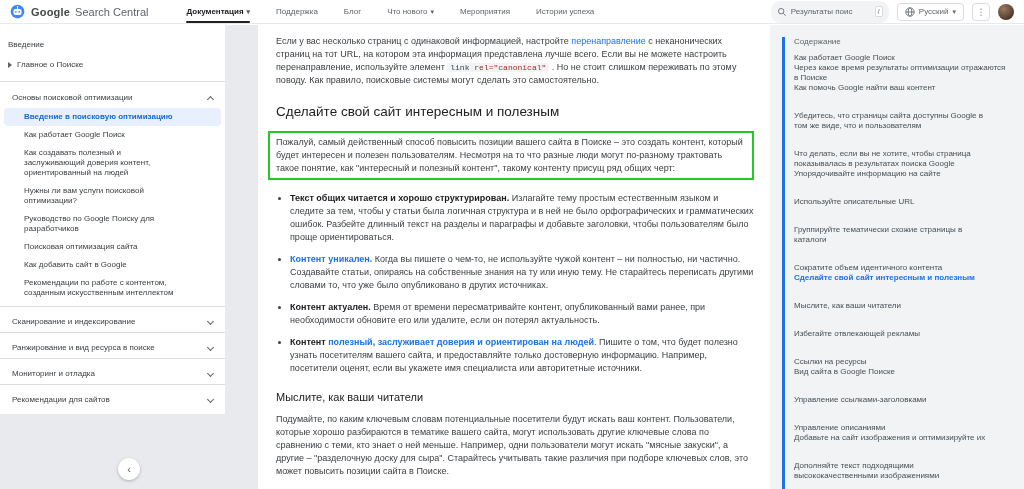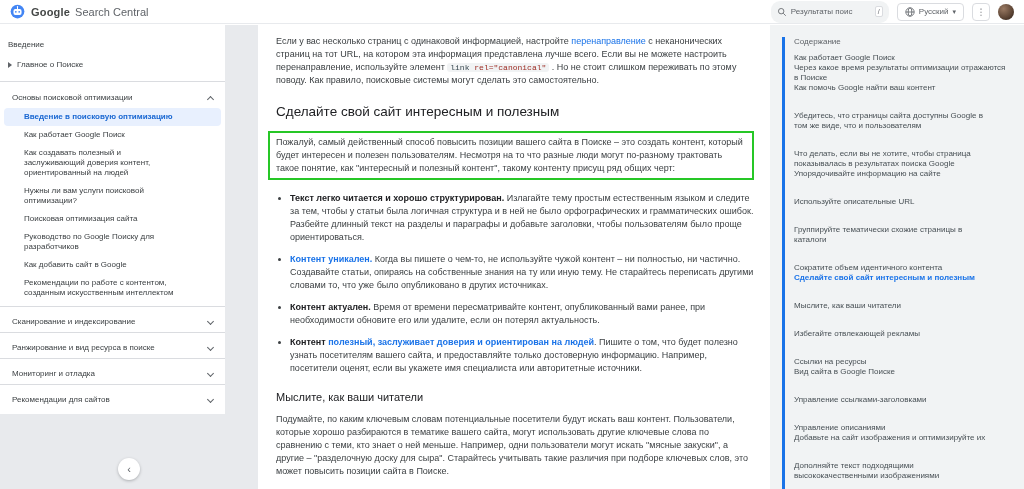--- a/index.html
+++ b/index.html
@@ -105,20 +105,52 @@
         <rect x="5.5" y="8" width="13" height="9.5" rx="3" fill="#fff"></rect>
         <circle cx="9.3" cy="12.4" r="1.4" fill="#4285f4"></circle>
         <circle cx="14.7" cy="12.4" r="1.4" fill="#4285f4"></circle>
       </svg>
     </span>
     <a class="brand">
       <span class="g">Google</span>
       <span class="s">Search Central</span>
     </a>
 
+    <nav class="top-nav">
+
+        <a class="top-nav-item active">
+          <span class="t">Документация</span>
+          <span class="caret">▾</span>
+        </a>
+
+        <a class="top-nav-item">
+          <span class="t">Поддержка</span>
+
+        </a>
+
+        <a class="top-nav-item">
+          <span class="t">Блог</span>
+
+        </a>
+
+        <a class="top-nav-item">
+          <span class="t">Что нового</span>
+          <span class="caret">▾</span>
+        </a>
+
+        <a class="top-nav-item">
+          <span class="t">Мероприятия</span>
+
+        </a>
+
+        <a class="top-nav-item">
+          <span class="t">Истории успеха</span>
+
+        </a>
+      </nav>
 
     <div class="hdr-right">
       <div class="searchbox">
         <span style="display:flex;">
           <svg width="10" height="10" viewBox="0 0 24 24">
             <circle cx="10" cy="10" r="6.5" fill="none" stroke="#5f6368" stroke-width="2"></circle>
             <line x1="15" y1="15" x2="21" y2="21" stroke="#5f6368" stroke-width="2"></line>
           </svg>
         </span>
         <span class="ph">Результаты поис</span>
@@ -177,25 +209,25 @@
 
             <a class="nav-sub-item">
               <span class="t">Как создавать полезный и заслуживающий доверия контент, ориентированный на людей</span>
             </a>
 
             <a class="nav-sub-item">
               <span class="t">Нужны ли вам услуги поисковой оптимизации?</span>
             </a>
 
             <a class="nav-sub-item">
+              <span class="t">Руководство по Google Поиску для разработчиков</span>
+            </a>
+
+            <a class="nav-sub-item">
               <span class="t">Поисковая оптимизация сайта</span>
-            </a>
-
-            <a class="nav-sub-item">
-              <span class="t">Руководство по Google Поиску для разработчиков</span>
             </a>
 
             <a class="nav-sub-item">
               <span class="t">Как добавить сайт в Google</span>
             </a>
 
             <a class="nav-sub-item">
               <span class="t">Рекомендации по работе с контентом, созданным искусственным интеллектом</span>
             </a>
           </div>
@@ -230,21 +262,21 @@
     <main class="maincol doc">
       <p><span>Если у вас несколько страниц с одинаковой информацией, настройте </span><a class="inline-link">перенаправление</a><span> с неканонических страниц на тот URL, на котором эта информация представлена лучше всего. Если вы не можете настроить перенаправление, используйте элемент </span><span class="code-chip"><span>link </span><span class="attr">rel="canonical"</span></span><span> . Но не стоит слишком переживать по этому поводу. Как правило, поисковые системы могут сделать это самостоятельно.</span></p>
 
       <h2 class="doc-h2">Сделайте свой сайт интересным и полезным</h2>
 
       <div class="green-box">
         <p>Пожалуй, самый действенный способ повысить позиции вашего сайта в Поиске – это создать контент, который будет интересен и полезен пользователям. Несмотря на то что разные люди могут по-разному трактовать такое понятие, как "интересный и полезный контент", такому контенту присущ ряд общих черт:</p>
       </div>
 
       <ul class="doc-list">
-        <li><span class="b">Текст легко читается и хорошо структурирован.</span><span class="bl"></span><span> Излагайте тему простым естественным языком и следите за тем, чтобы у статьи была логичная структура и в ней не было орфографических и грамматических ошибок. Разбейте длинный текст на разделы и параграфы и добавьте заголовки, чтобы пользователям было проще ориентироваться.</span></li>
+        <li><span class="b">Текст общих читается и хорошо структурирован.</span><span class="bl"></span><span> Излагайте тему простым естественным языком и следите за тем, чтобы у статьи была логичная структура и в ней не было орфографических и грамматических ошибок. Разбейте длинный текст на разделы и параграфы и добавьте заголовки, чтобы пользователям было проще ориентироваться.</span></li>
         <li><span class="b"></span><span class="bl">Контент уникален.</span><span> Когда вы пишете о чем-то, не используйте чужой контент – ни полностью, ни частично. Создавайте статьи, опираясь на собственные знания на ту или иную тему. Не старайтесь переписать другими словами то, что уже было опубликовано в других источниках.</span></li>
         <li><span class="b">Контент актуален.</span><span class="bl"></span><span> Время от времени пересматривайте контент, опубликованный вами ранее, при необходимости обновите его или удалите, если он потерял актуальность.</span></li>
         <li><span class="b">Контент </span><span class="bl">полезный, заслуживает доверия и ориентирован на людей</span><span>. Пишите о том, что будет полезно узнать посетителям вашего сайта, и предоставляйте только достоверную информацию. Например, посетители оценят, если вы укажете имя специалиста или авторитетные источники.</span></li>
       </ul>
 
       <h3 class="doc-h3">Мыслите, как ваши читатели</h3>
       <p>Подумайте, по каким ключевым словам потенциальные посетители будут искать ваш контент. Пользователи, которые хорошо разбираются в тематике вашего сайта, могут использовать другие ключевые слова по сравнению с теми, кто знает о ней меньше. Например, одни пользователи могут искать "мясные закуски", а другие – "разделочную доску для сыра". Старайтесь учитывать такие различия при подборе ключевых слов, это может повысить позиции сайта в Поиске.</p>
       <p>Однако не стоит переживать, если вы не сможете предусмотреть все возможные формулировки. Google</p>
     </main>
 

